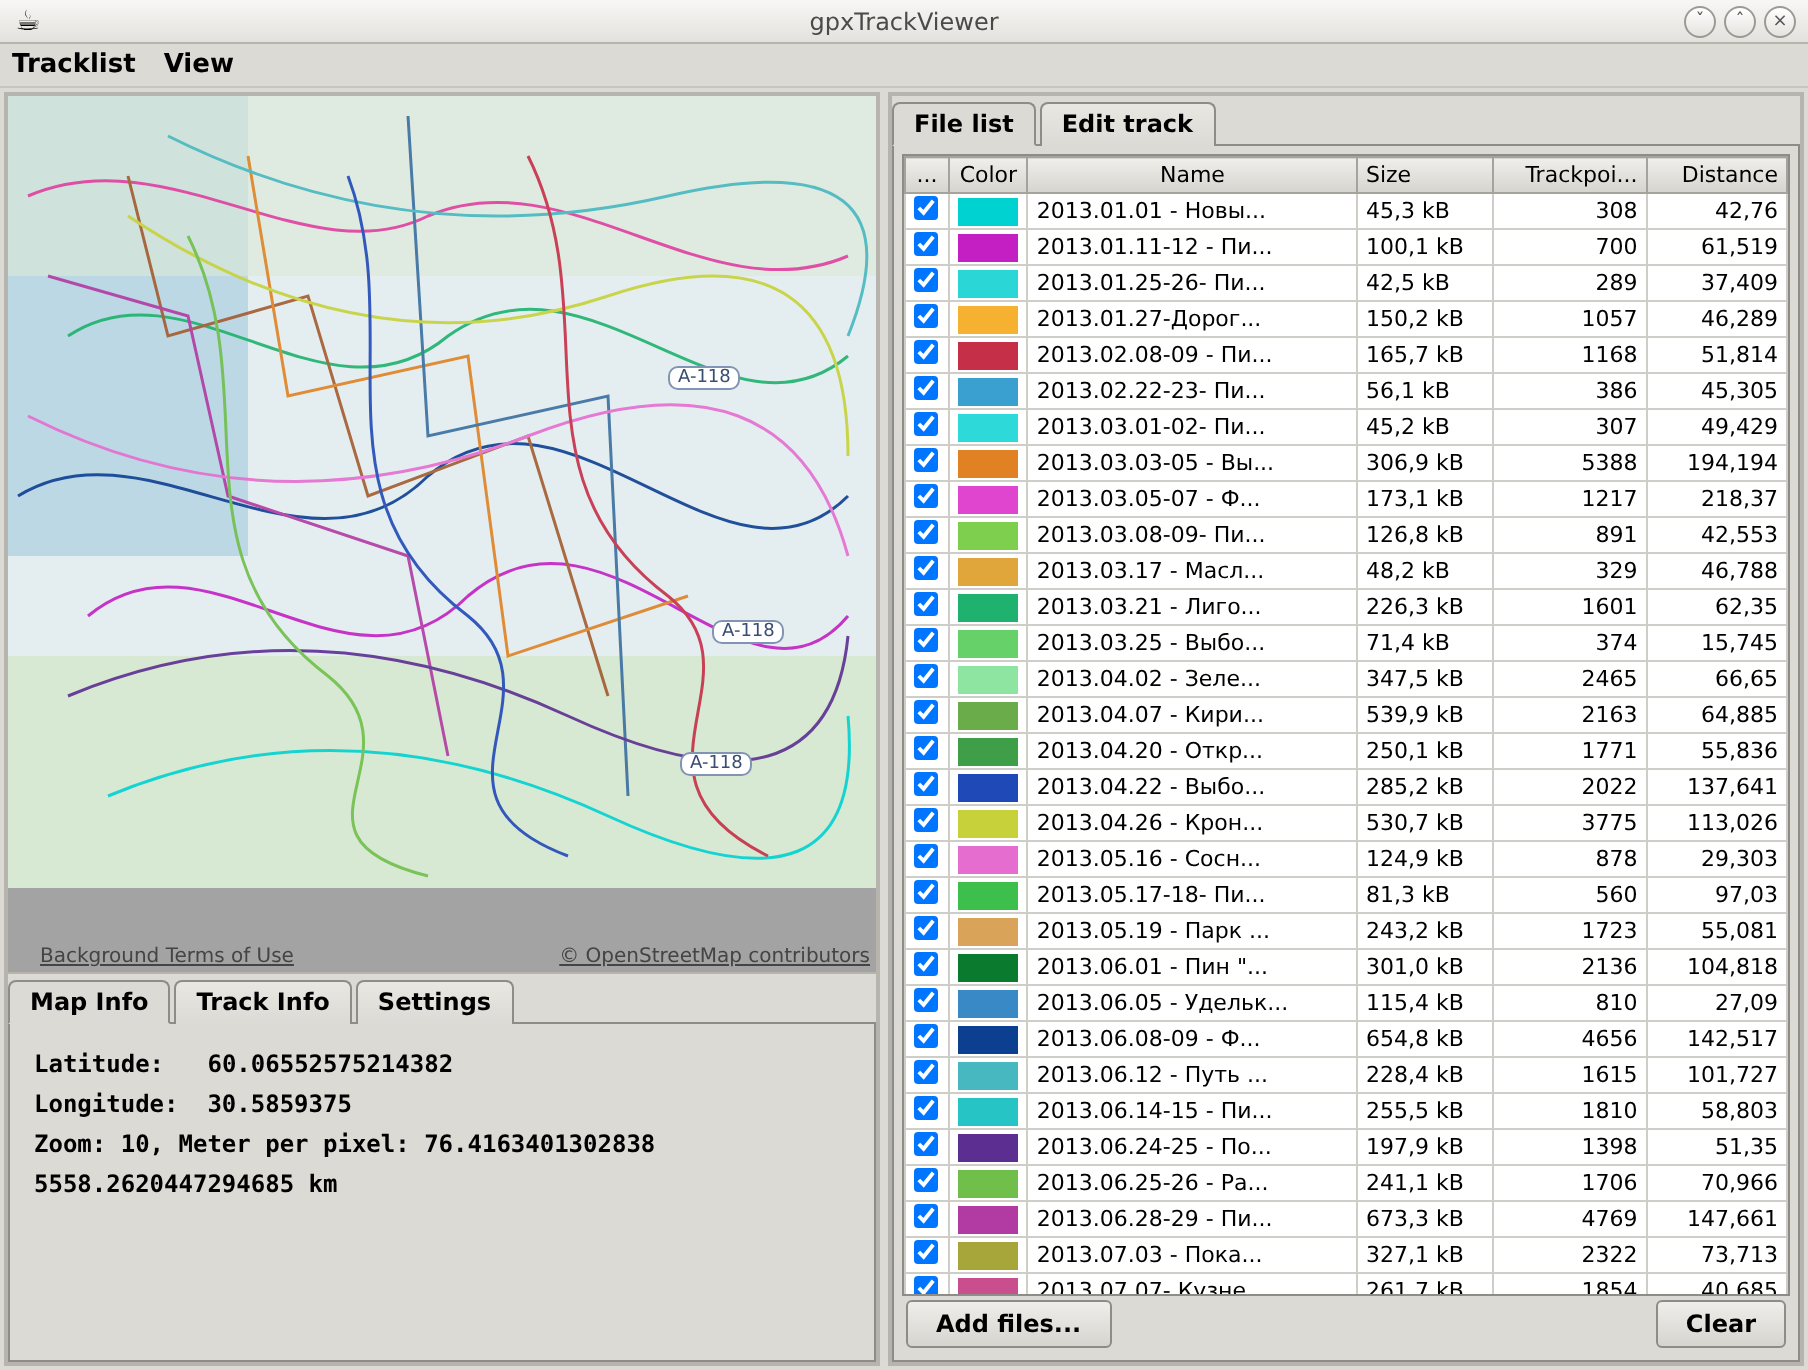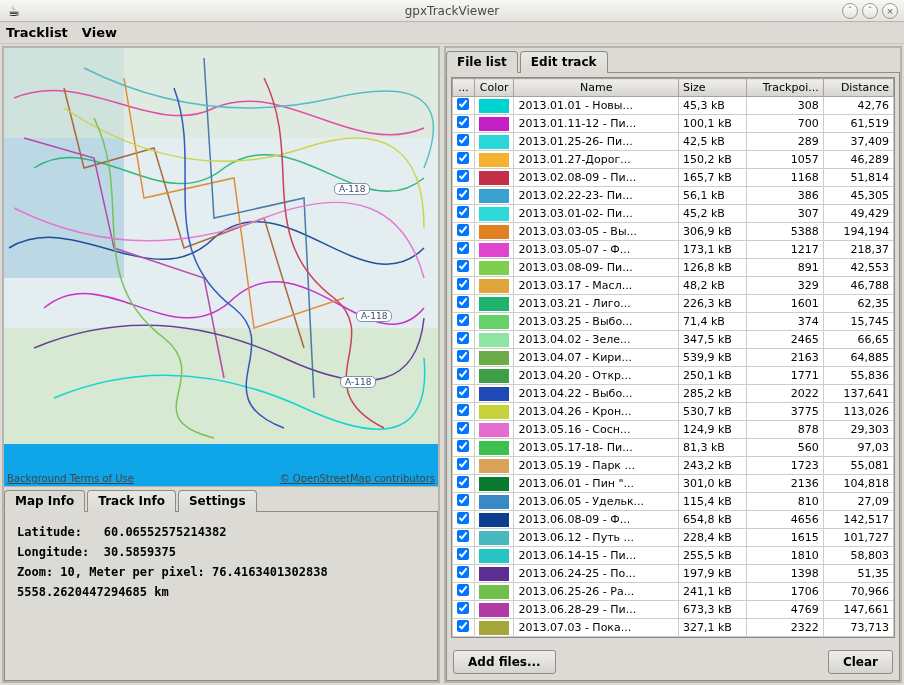--- a/index.html
+++ b/index.html
@@ -74,32 +74,32 @@
 .right {
   flex: 1;
   border: 2px solid #b6b4ad;
   margin: 2px;
   background: #eab308;
   display: flex;
   flex-direction: column;
 }
 .map {
   flex: 1;
-  background: #0ea5e9;
+  background: #a3a3a3;
   position: relative;
   overflow: hidden;
   border-bottom: 1px solid #b6b4ad;
 }
 .map-attr {
   position: absolute;
   font-size: 10px;
   color: #444;
   text-decoration: underline;
 }
-.map-attr.l { left: 3px; bottom: 2px; }
+.map-attr.l { left: 16px; bottom: 2px; }
 .map-attr.r { right: 3px; bottom: 2px; }
 .tabs {
   display: flex;
   background: #dcdad5;
   padding-top: 2px;
 }
 .tab {
   border: 1px solid #8e8c86;
   border-bottom: none;
   background: linear-gradient(#e9e7e2,#dcdad5);
@@ -172,21 +172,21 @@
 .col-chk { width: 20px; text-align:center; }
 .col-color { width: 36px; padding:1px; }
 .col-name { width: 150px; }
 .col-size { width: 62px; text-align:left;}
 .col-tp { width: 70px; text-align:right;}
 .col-dist { width: 64px; text-align:right;}
 .swatch { width: 30px; height: 14px; display:block; margin:auto;}
 .btnrow {
   display: flex;
   justify-content: space-between;
-  padding: 12px 2px 2px;
+  padding: 2px 2px 2px;
 }
 button.btn {
   background: linear-gradient(#efeeea,#d6d4ce);
   border: 1px solid #8e8c86;
   border-radius: 3px;
   padding: 4px 14px;
   font-size: 12px;
   font-weight: bold;
   font-family: inherit;
 }

